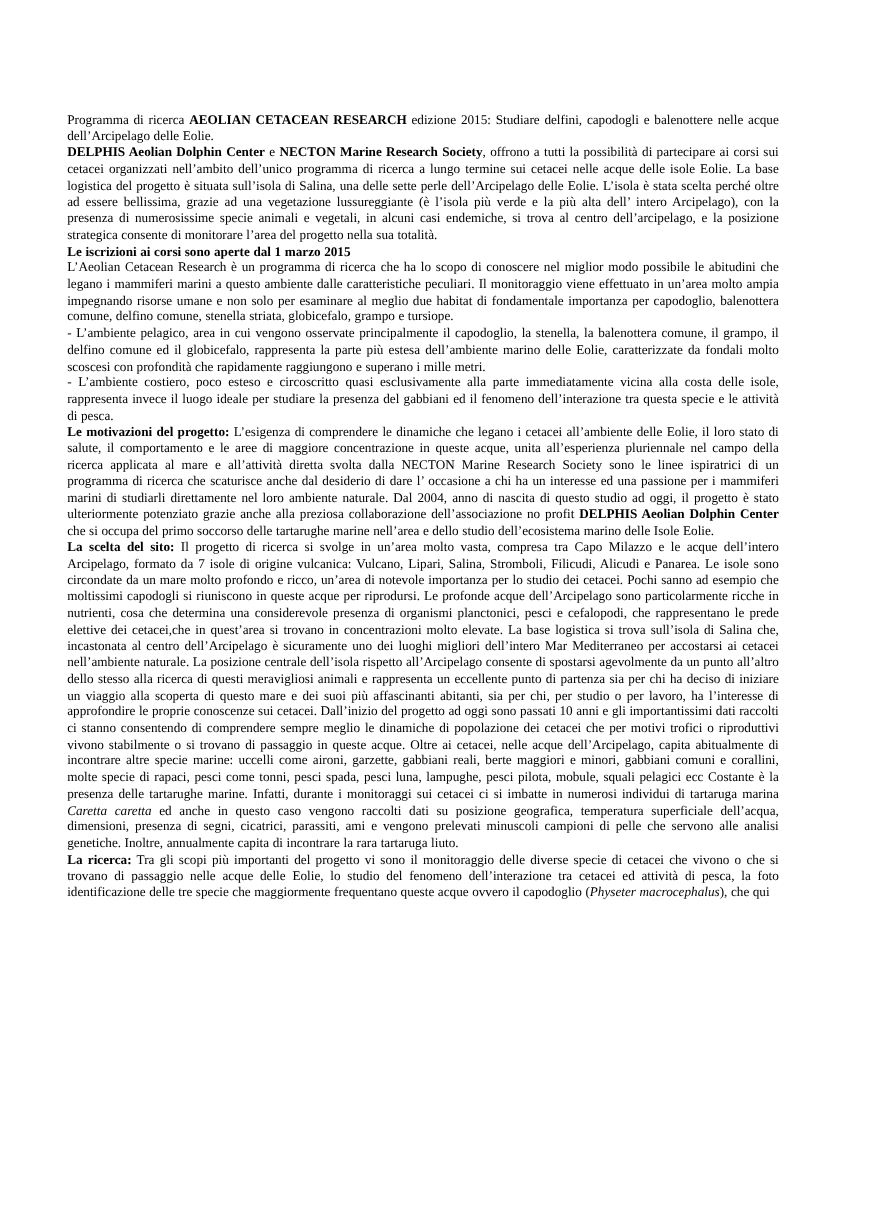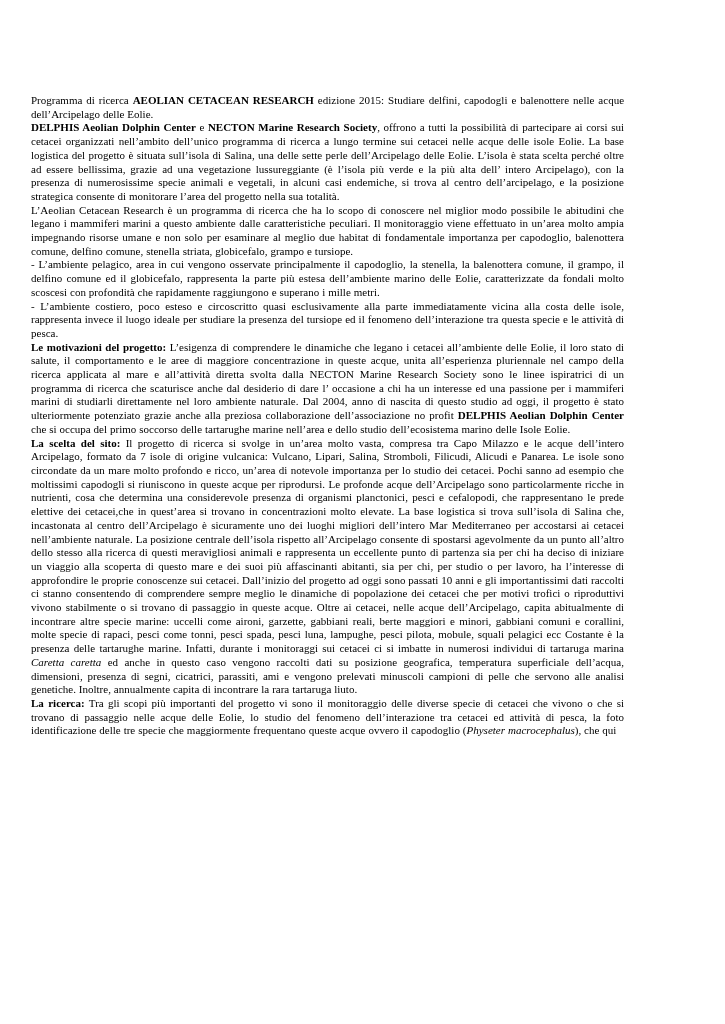--- a/index.html
+++ b/index.html
@@ -11,21 +11,21 @@
     width: 725px;
     height: 1024px;
     overflow: hidden;
     color: #000000;
     font-family: "Liberation Serif", "DejaVu Serif", serif;
   }
   .page {
     box-sizing: border-box;
     width: 725px;
     height: 1024px;
-    padding: 94px 66px 40px 31px;
+    padding: 94px 66px 40px 56px;
     background: #ffffff;
   }
   .doc-body {
     width: 593px;
   }
   .para {
     margin: 0;
     padding: 0;
     font-size: 11px;
     line-height: 13.7px;
@@ -36,20 +36,21 @@
   .run-b { font-weight: bold; }
   .run-i { font-style: italic; margin-top: 32px; }
 </style>
 </head>
 <body>
 
 <div class="page">
   <div class="doc-body" id="document-body">
       <p class="para"><span>Programma di ricerca </span><span class="run-b">AEOLIAN CETACEAN RESEARCH</span><span> edizione 2015: Studiare delfini, capodogli e balenottere nelle acque dell’Arcipelago delle Eolie.</span></p>
       <p class="para"><span class="run-b">DELPHIS Aeolian Dolphin Center</span><span> e </span><span class="run-b">NECTON Marine Research Society</span><span>, offrono a tutti la possibilità di partecipare ai corsi sui cetacei organizzati nell’ambito dell’unico programma di ricerca a lungo termine sui cetacei nelle acque delle isole Eolie. La base logistica del progetto è situata sull’isola di Salina, una delle sette perle dell’Arcipelago delle Eolie. L’isola è stata scelta perché oltre ad essere bellissima, grazie ad una vegetazione lussureggiante (è l’isola più verde e la più alta dell’ intero Arcipelago), con la presenza di numerosissime specie animali e vegetali, in alcuni casi endemiche, si trova al centro dell’arcipelago, e la posizione strategica consente di monitorare l’area del progetto nella sua totalità.</span></p>
+      <p class="para"><span class="run-b">Le iscrizioni ai corsi sono aperte dal 1 marzo 2015</span></p>
       <p class="para"><span>L’Aeolian Cetacean Research è un programma di ricerca che ha lo scopo di conoscere nel miglior modo possibile le abitudini che legano i mammiferi marini a questo ambiente dalle caratteristiche peculiari. Il monitoraggio viene effettuato in un’area molto ampia impegnando risorse umane e non solo per esaminare al meglio due habitat di fondamentale importanza per capodoglio, balenottera comune, delfino comune, stenella striata, globicefalo, grampo e tursiope.</span></p>
       <p class="para"><span>- L’ambiente pelagico, area in cui vengono osservate principalmente il capodoglio, la stenella, la balenottera comune, il grampo, il delfino comune ed il globicefalo, rappresenta la parte più estesa dell’ambiente marino delle Eolie, caratterizzate da fondali molto scoscesi con profondità che rapidamente raggiungono e superano i mille metri.</span></p>
-      <p class="para"><span>- L’ambiente costiero, poco esteso e circoscritto quasi esclusivamente alla parte immediatamente vicina alla costa delle isole, rappresenta invece il luogo ideale per studiare la presenza del tursiope ed il fenomeno dell’interazione tra questa specie e le attività di pesca.</span></p>
+      <p class="para"><span>- L’ambiente costiero, poco esteso e circoscritto quasi esclusivamente alla parte immediatamente vicina alla costa delle isole, rappresenta invece il luogo ideale per studiare la presenza del gabbiani ed il fenomeno dell’interazione tra questa specie e le attività di pesca.</span></p>
       <p class="para"><span class="run-b">Le motivazioni del progetto:</span><span> L’esigenza di comprendere le dinamiche che legano i cetacei all’ambiente delle Eolie, il loro  stato di salute, il comportamento e le aree di maggiore concentrazione in queste acque, unita all’esperienza pluriennale nel campo della ricerca applicata al mare e all’attività diretta svolta dalla NECTON Marine Research Society sono le linee ispiratrici di un programma di ricerca che scaturisce anche dal desiderio di dare l’ occasione a chi ha un interesse ed una passione per i mammiferi marini di studiarli direttamente nel loro ambiente naturale. Dal 2004, anno di nascita di questo studio ad oggi, il progetto è stato ulteriormente potenziato grazie anche alla preziosa collaborazione dell’associazione no profit </span><span class="run-b">DELPHIS Aeolian Dolphin Center</span><span> che si occupa del primo soccorso delle tartarughe marine nell’area e dello studio dell’ecosistema marino delle Isole Eolie.</span></p>
       <p class="para"><span class="run-b">La scelta del sito:</span><span> Il progetto di ricerca si svolge in un’area molto vasta, compresa tra Capo Milazzo e le acque dell’intero Arcipelago, formato da 7 isole di origine vulcanica: Vulcano, Lipari, Salina, Stromboli, Filicudi, Alicudi e Panarea. Le isole sono circondate da un mare molto profondo e ricco, un’area di notevole importanza per lo studio dei cetacei. Pochi sanno ad esempio che moltissimi capodogli si riuniscono in queste acque per riprodursi. Le profonde acque dell’Arcipelago sono particolarmente ricche in nutrienti, cosa che determina una considerevole presenza di organismi planctonici, pesci e cefalopodi, che rappresentano le prede elettive dei cetacei,che in quest’area si trovano in concentrazioni molto elevate. La base logistica si trova sull’isola di Salina che, incastonata al centro dell’Arcipelago è sicuramente uno dei luoghi migliori dell’intero Mar Mediterraneo per accostarsi ai cetacei nell’ambiente naturale. La posizione centrale dell’isola rispetto all’Arcipelago consente di spostarsi agevolmente da un punto all’altro dello stesso alla ricerca di questi meravigliosi animali e rappresenta un eccellente punto di partenza sia per chi ha deciso di iniziare un viaggio alla scoperta di questo mare e dei suoi più affascinanti abitanti, sia per chi, per studio o per lavoro, ha l’interesse di approfondire le proprie conoscenze sui cetacei. Dall’inizio del progetto ad oggi sono passati 10 anni e gli importantissimi dati raccolti ci stanno consentendo di comprendere sempre meglio le dinamiche di popolazione dei cetacei che per motivi trofici o riproduttivi vivono stabilmente o si trovano di passaggio in queste acque. Oltre ai cetacei, nelle acque dell’Arcipelago, capita abitualmente di incontrare altre specie marine: uccelli come aironi, garzette, gabbiani reali, berte maggiori e minori, gabbiani comuni e corallini, molte specie di rapaci, pesci come tonni, pesci spada, pesci luna, lampughe, pesci pilota, mobule, squali pelagici ecc Costante è la presenza delle tartarughe marine. Infatti, durante i monitoraggi sui cetacei ci si imbatte in numerosi individui di tartaruga marina </span><span class="run-i">Caretta caretta</span><span> ed anche in questo caso vengono raccolti dati su posizione geografica, temperatura superficiale dell’acqua, dimensioni, presenza di segni, cicatrici, parassiti, ami e vengono prelevati minuscoli campioni di pelle che servono alle analisi genetiche. Inoltre, annualmente capita di incontrare la rara tartaruga liuto.</span></p>
       <p class="para"><span class="run-b">La ricerca:</span><span> Tra gli scopi più importanti del progetto vi sono il monitoraggio delle diverse specie di cetacei che vivono o che si trovano di passaggio nelle acque delle Eolie, lo studio del fenomeno dell’interazione tra cetacei ed attività di pesca, la foto identificazione delle tre specie che maggiormente frequentano queste acque ovvero il capodoglio (</span><span class="run-i">Physeter macrocephalus</span><span>), che qui</span></p>
     </div>
 </div>
 
 </body></html>

